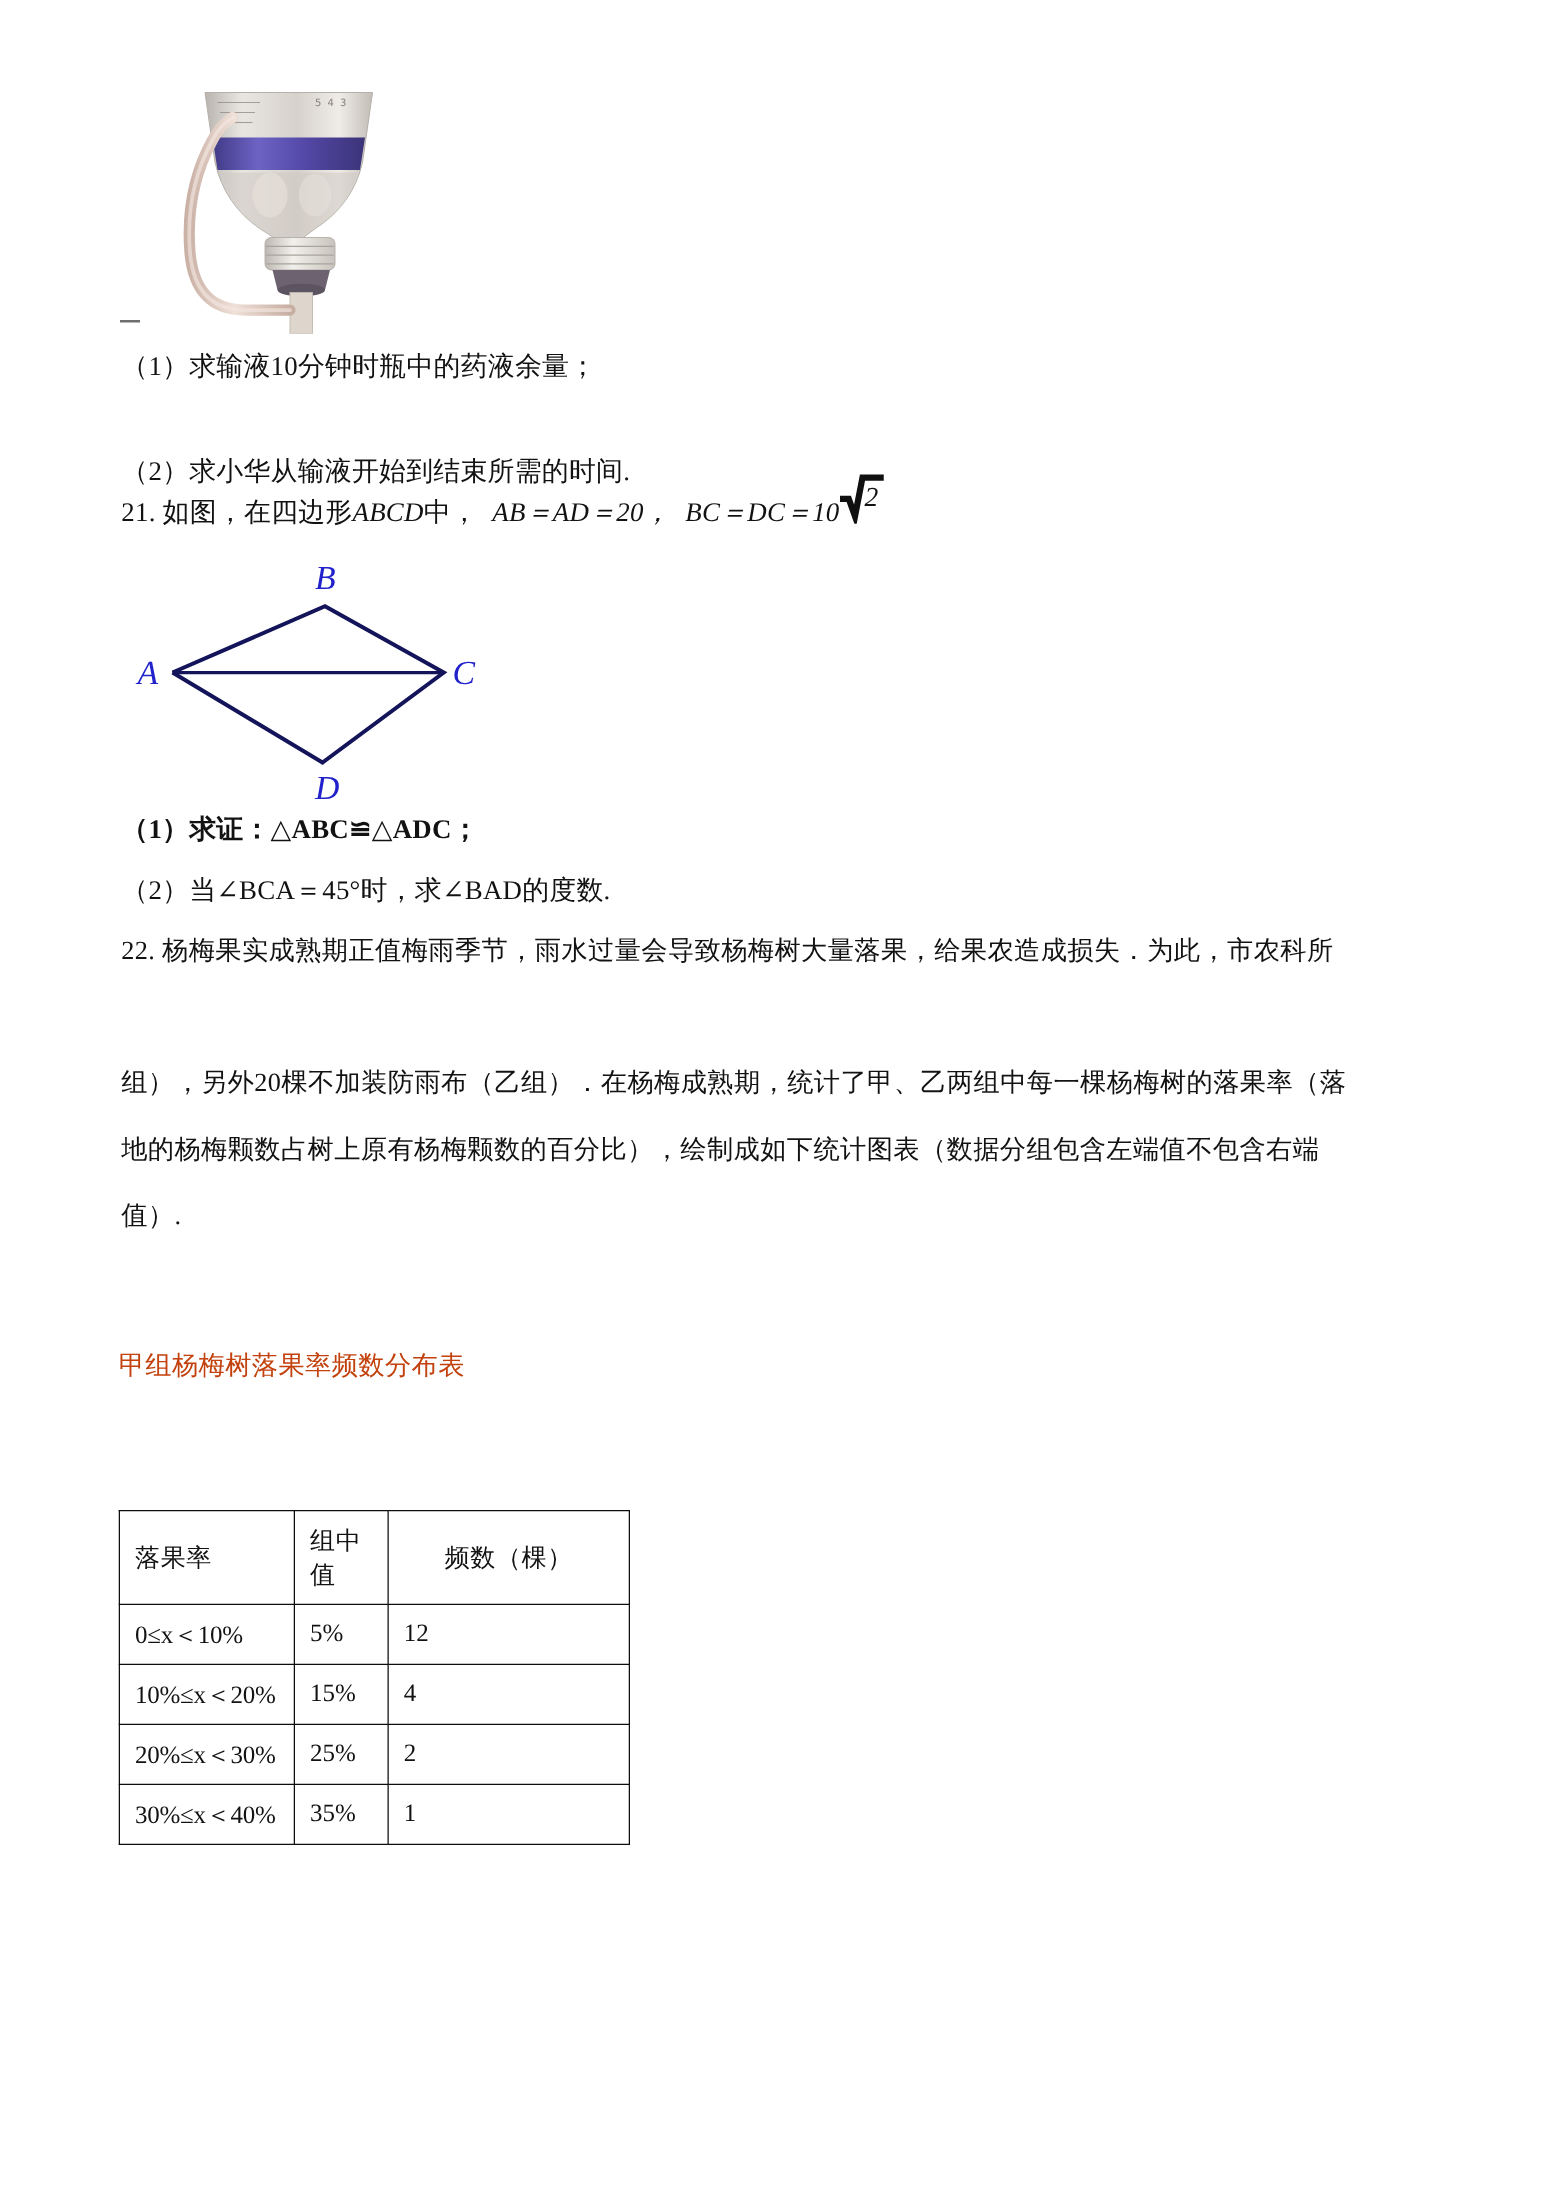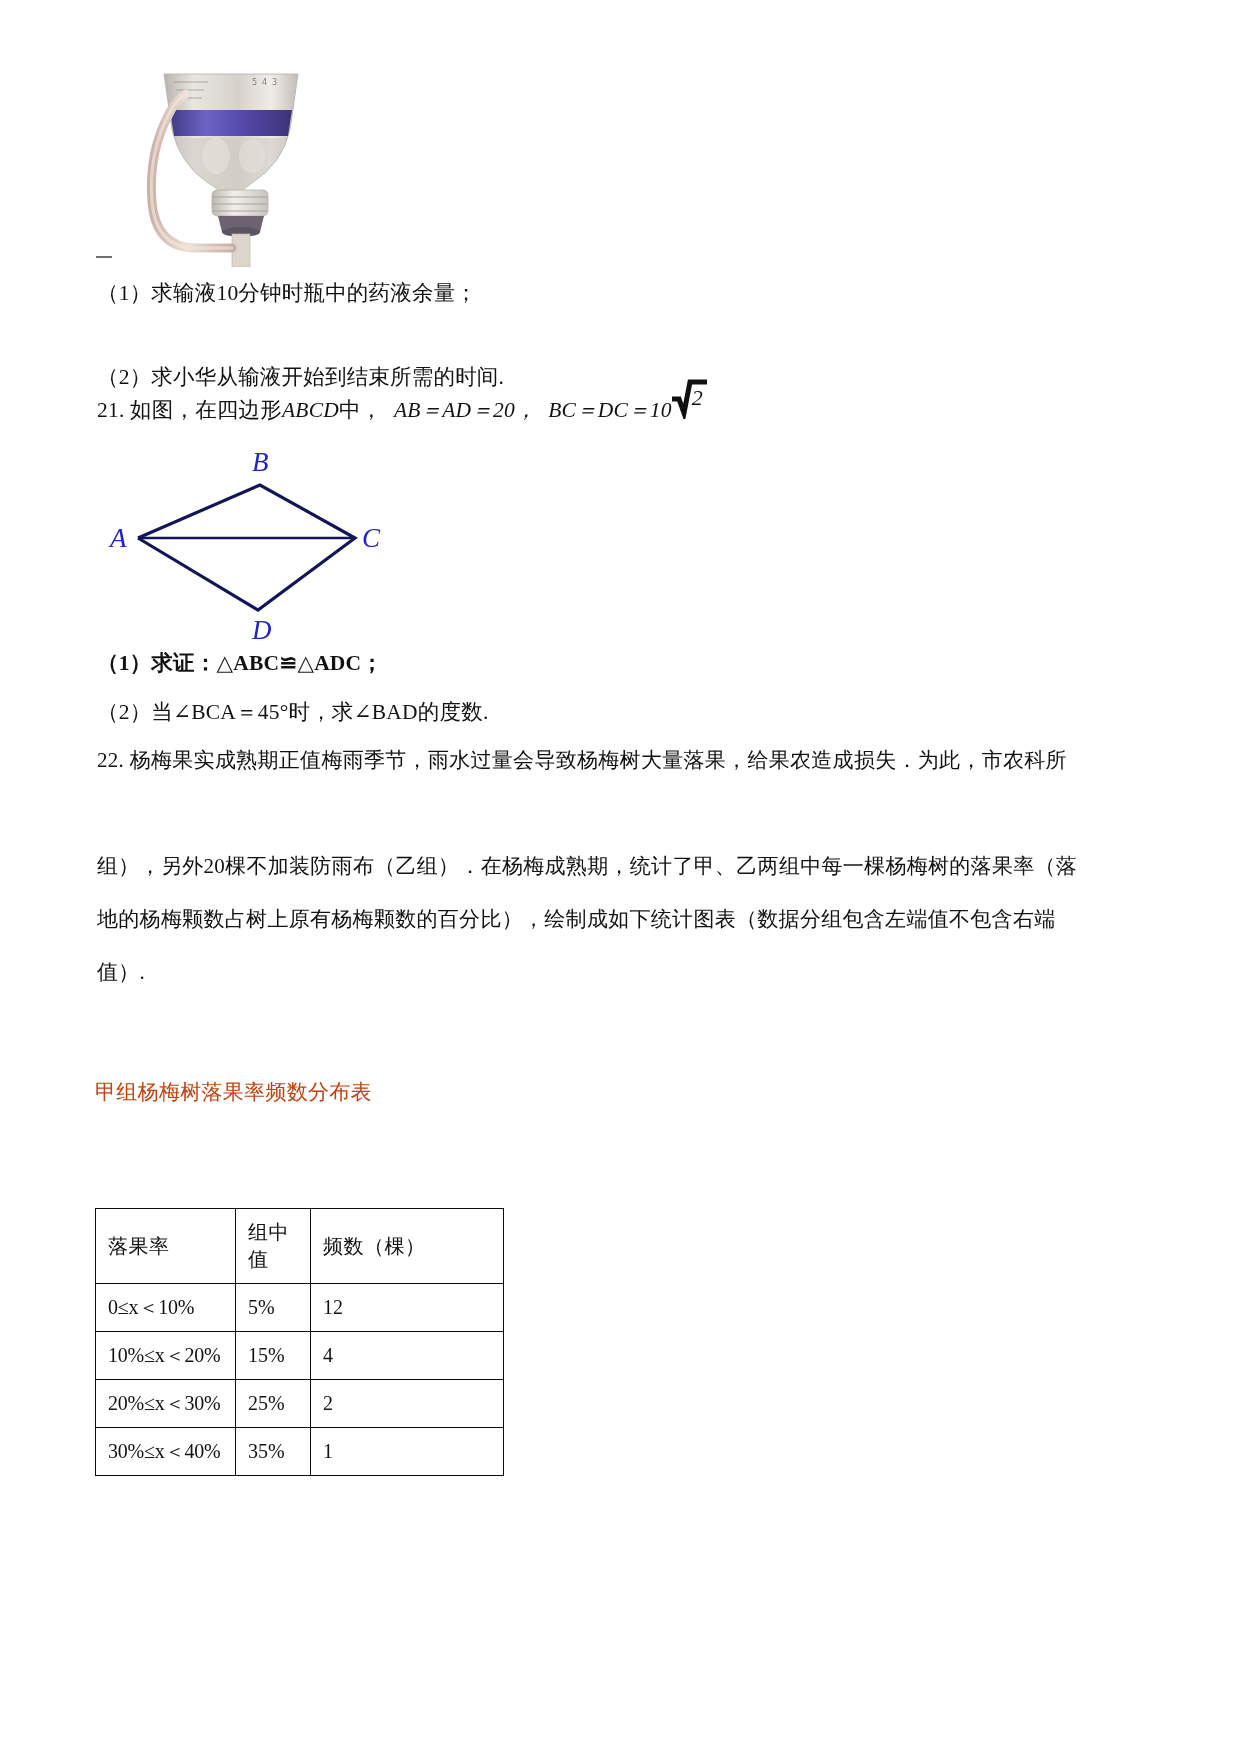--- a/index.html
+++ b/index.html
@@ -90,21 +90,21 @@
     text-align: left;
     vertical-align: middle;
     font-weight: normal;
     color: #121212;
     font-family: "Liberation Serif", "DejaVu Serif", serif;
     height: 42px;
     box-sizing: border-box;
   }
   .freq-table .c-range { width: 140px; }
   .freq-table .c-mid   { width: 75px; }
-  .freq-table .c-freq  { width: 193px; }
+  .freq-table .c-freq  { width: 193px; text-align: center; }
   .hdr-cell { font-size: 21px; letter-spacing: 0.5px; }
   .rng { font-size: 19.5px; white-space: nowrap; letter-spacing: -0.2px;}
 
   .table-caption {
     position: absolute;
     left: 95px;
     top: 1078px;
     font-size: 21px;
     color: #c2410c;
     letter-spacing: 0.3px;

